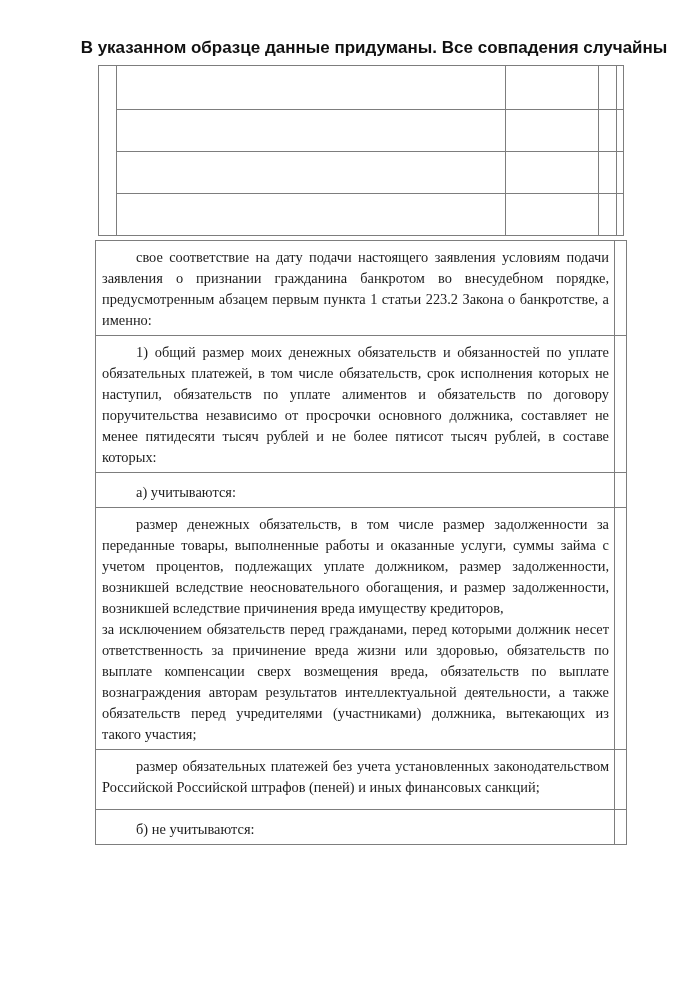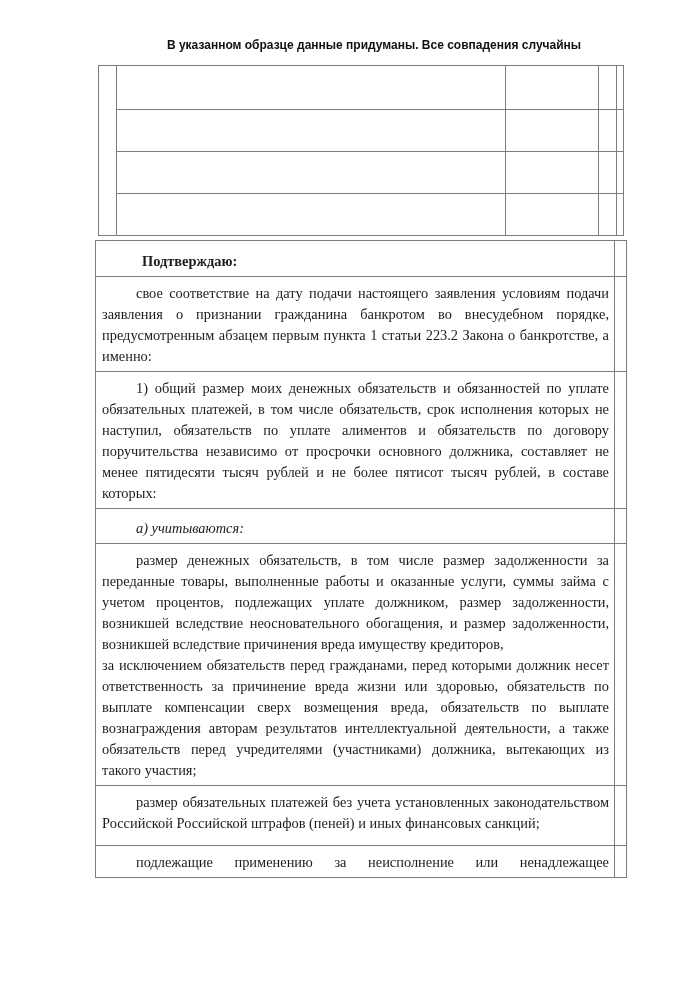--- a/index.html
+++ b/index.html
@@ -8,21 +8,21 @@
     width:700px;height:991px;
     background:#ffffff;
     overflow:hidden;
     font-family:"Liberation Serif","DejaVu Serif",serif;
     color:#1c1c1c;
   }
   .disclaimer{
     position:absolute;top:38px;left:48px;width:652px;
     text-align:center;
     font-family:"Liberation Sans","DejaVu Sans",sans-serif;
-    font-weight:bold;font-size:12px;color:#111;
+    font-weight:bold;font-size:17px;color:#111;
     letter-spacing:0px;
   }
   
   table{border-collapse:collapse;}
   .upper-table{position:absolute;left:98px;top:65px;}
   .upper-table td{
     border:1px solid #7d7d7d;
     padding:0;
   }
   .u-c1{width:18px;}
@@ -37,21 +37,21 @@
   .lower-table td{
     border:1px solid #7d7d7d;
     vertical-align:top;
     padding:6px 5px 4px 6px;
   }
   .l-content{width:519px;}
   .l-edge{width:6px;padding:0;}
   .r-confirm{height:26px;}
   .r-intro{height:80px;margin-top:40px;}
   .r-item1{height:118px;}
-  .r-label{height:20px;font-style:italic;}
+  .r-label{height:20px;}
   .r-included{height:230px;}
   .r-payments{height:60px;}
   .r-label2{height:22px;}
   .r-partial{height:24px;}
   p.doc{
     margin:0;
     font-size:14.4px;
     line-height:21px;
     text-align:justify;
     text-indent:34px;
@@ -107,26 +107,20 @@
   </tbody>
     </table>
 
   <table class="lower-table">
     <colgroup>
         <col class="l-content">
         <col class="l-edge">
       </colgroup>
 
     <tbody>
-        <tr class="r-confirm">
-      <td>
-        <p class="doc bold">Подтверждаю:</p>
-      </td>
-      <td></td>
-    </tr>
 
     <tr class="r-intro">
       <td>
         <p class="doc">свое соответствие на дату подачи настоящего заявления условиям подачи заявления о признании гражданина банкротом во внесудебном порядке, предусмотренным абзацем первым пункта 1 статьи 223.2 Закона о банкротстве, а именно:</p>
       </td>
       <td></td>
     </tr>
 
     <tr class="r-item1">
       <td>
@@ -150,23 +144,23 @@
       <td></td>
     </tr>
 
     <tr class="r-payments">
       <td>
         <p class="doc">размер обязательных платежей без учета установленных законодательством Российской Российской штрафов (пеней) и иных финансовых санкций;</p>
       </td>
       <td></td>
     </tr>
 
-
-    <tr class="r-partial">
+    <tr class="r-label2">
       <td>
-        <p class="doc stretch">подлежащие применению за неисполнение или ненадлежащее</p>
+        <p class="doc label">б) не учитываются:</p>
       </td>
       <td></td>
     </tr>
+
   </tbody>
     </table>
 
 </div>
 
 </body></html>

